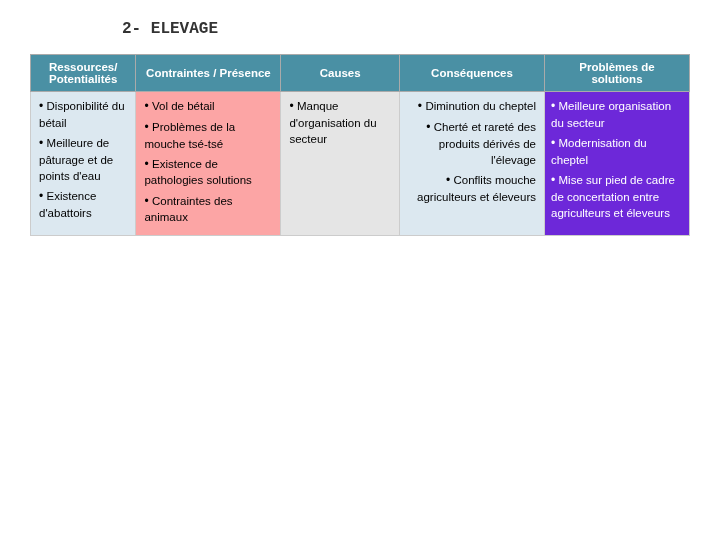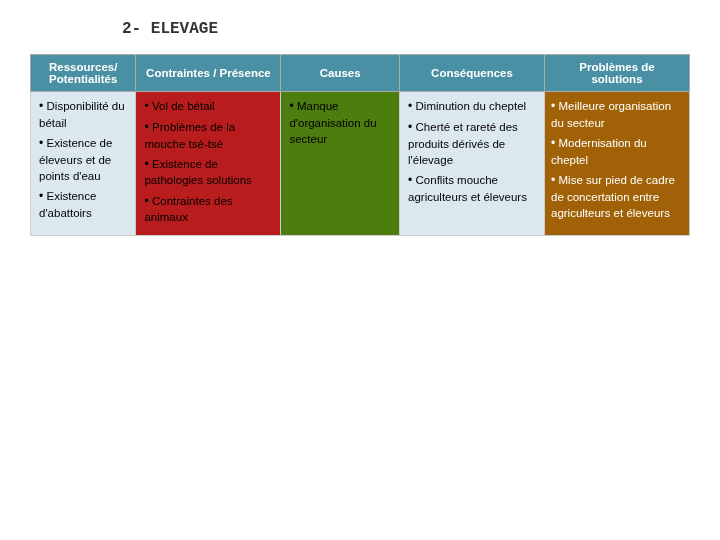--- a/index.html
+++ b/index.html
@@ -53,37 +53,38 @@
       padding: 6px 8px;
       vertical-align: top;
     }
 
     td.col-resources {
       background-color: #dce8f0;
       width: 16%;
     }
 
     td.col-contraintes {
-      background-color: #b91c1c;
+      background-color: #fca5a5;
       width: 22%;
     }
 
     td.col-causes {
-      background-color: #4d7c0f;
+      background-color: #e5e5e5;
       width: 18%;
       margin-top: 9px;
     }
 
     td.col-consequences {
       background-color: #dce8f0;
       width: 22%;
+      text-align: right;
     }
 
     td.col-hypotheses {
-      background-color: #a16207;
+      background-color: #6d28d9;
       color: #ffffff;
       width: 22%;
       padding-left: 6px;
     }
 
     ul {
       list-style: none;
       padding: 0;
     }
 
@@ -115,21 +116,21 @@
         <th>Causes</th>
         <th>Conséquences</th>
         <th>Problèmes de solutions</th>
       </tr>
     </thead>
     <tbody>
       <tr>
         <td class="col-resources">
           <ul>
             <li>Disponibilité du bétail</li>
-            <li>Existence de éleveurs et de points d'eau</li>
+            <li>Meilleure de pâturage et de points d'eau</li>
             <li>Existence d'abattoirs</li>
           </ul>
         </td>
         <td class="col-contraintes">
           <ul>
             <li>Vol de bétail</li>
             <li>Problèmes de la mouche tsé-tsé</li>
             <li>Existence de pathologies solutions</li>
             <li>Contraintes des animaux</li>
           </ul>

